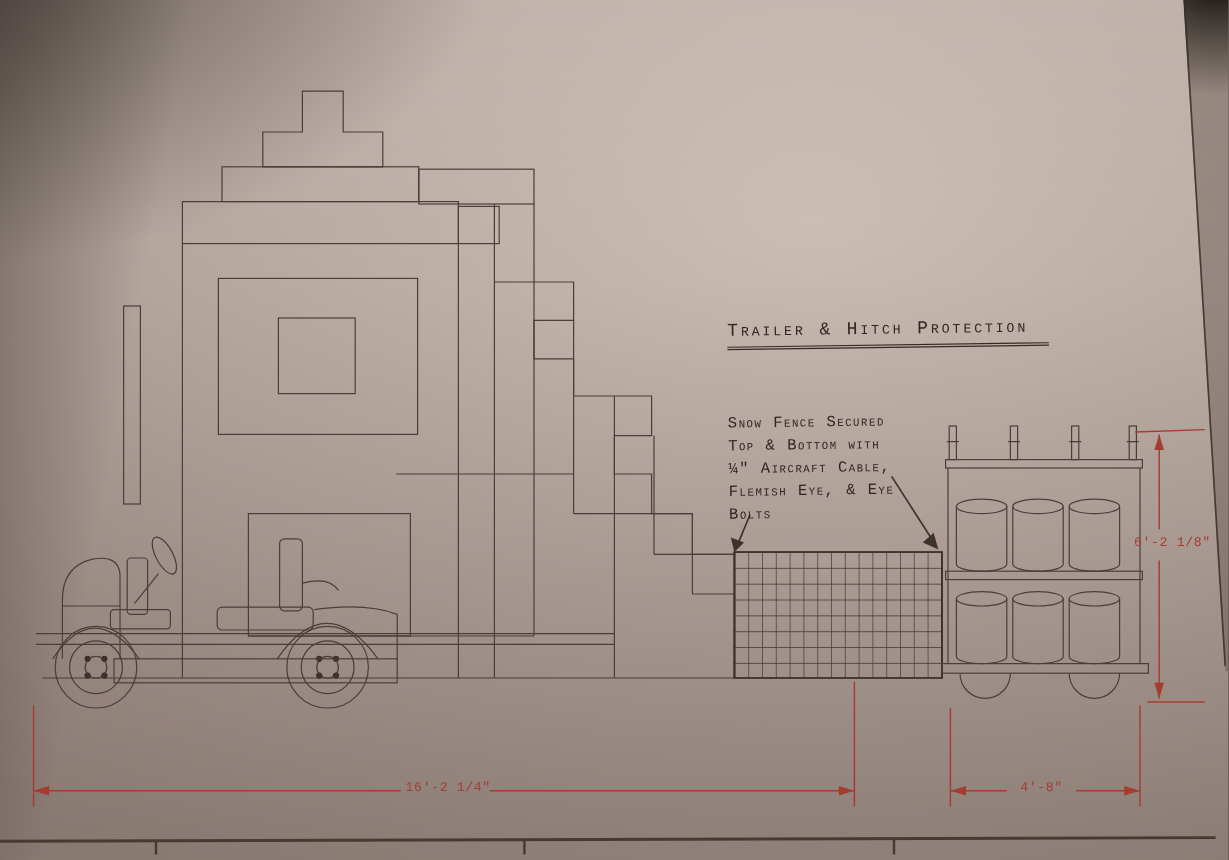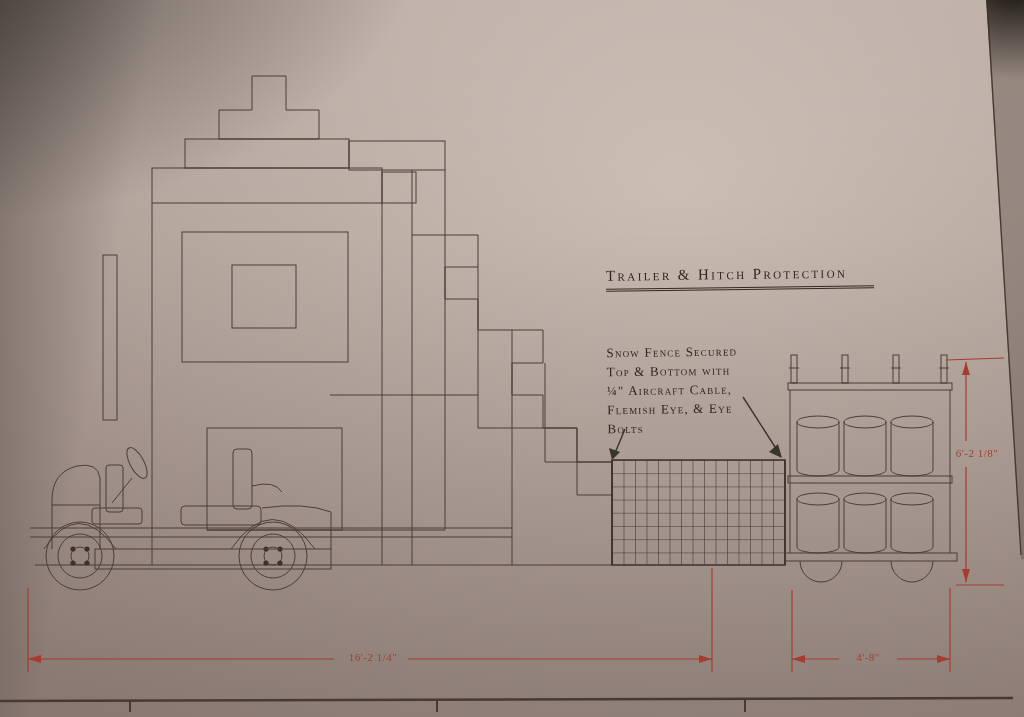--- a/index.html
+++ b/index.html
@@ -1,18 +1,18 @@
 <!DOCTYPE html>
 <html><head>
 <meta charset="utf-8">
 <style>
   html,body{margin:0;padding:0;background:#1a1512;}
   .photo{
     position:relative;width:1024px;height:717px;overflow:hidden;
-    font-family:Liberation Serif, serif;
+    font-family:Liberation Mono, monospace;
     background:
       radial-gradient(760px 460px at -6% -10%, rgba(26,20,16,.62), rgba(26,20,16,0) 64%),
       linear-gradient(100deg, rgba(30,24,20,.38), rgba(30,24,20,0) 14%),
       linear-gradient(to bottom, rgba(255,246,238,.10), rgba(0,0,0,0) 32%, rgba(40,28,22,.20) 97%),
       radial-gradient(980px 640px at 66% 26%, #cbbcb3, #b3a49c 58%, #a09088 100%);
   }
   
   .edge-shade{
     position:absolute;inset:0;pointer-events:none;
     clip-path:polygon(96.3% 0%, 100% 0%, 100% 78%, 99.7% 78%);

